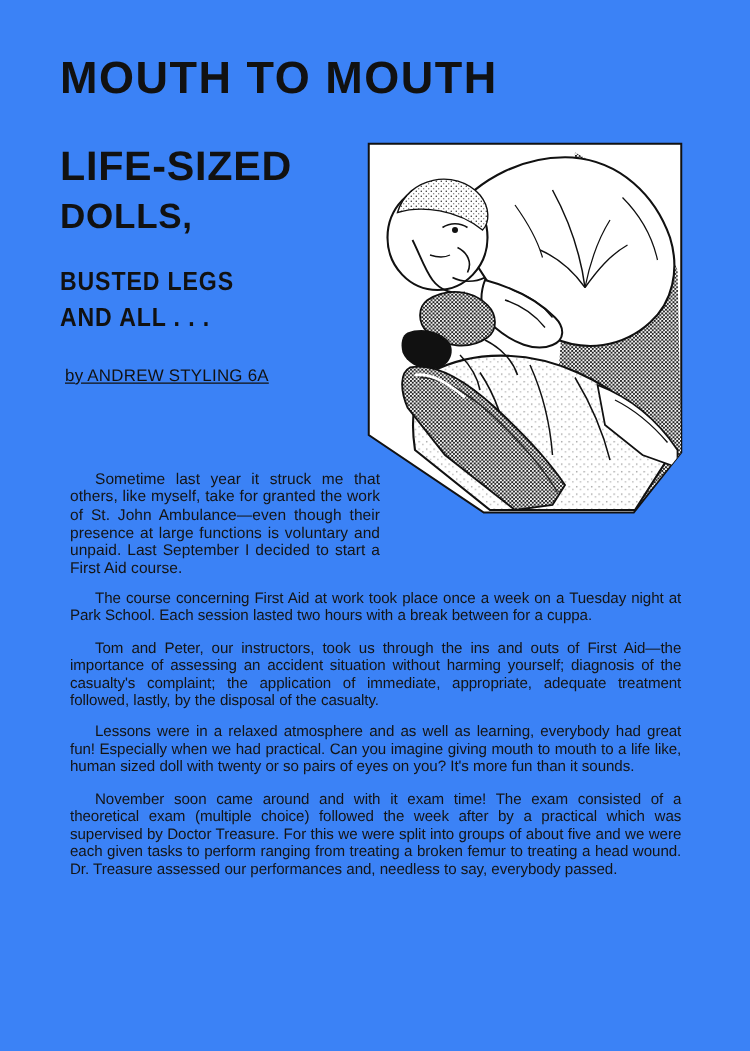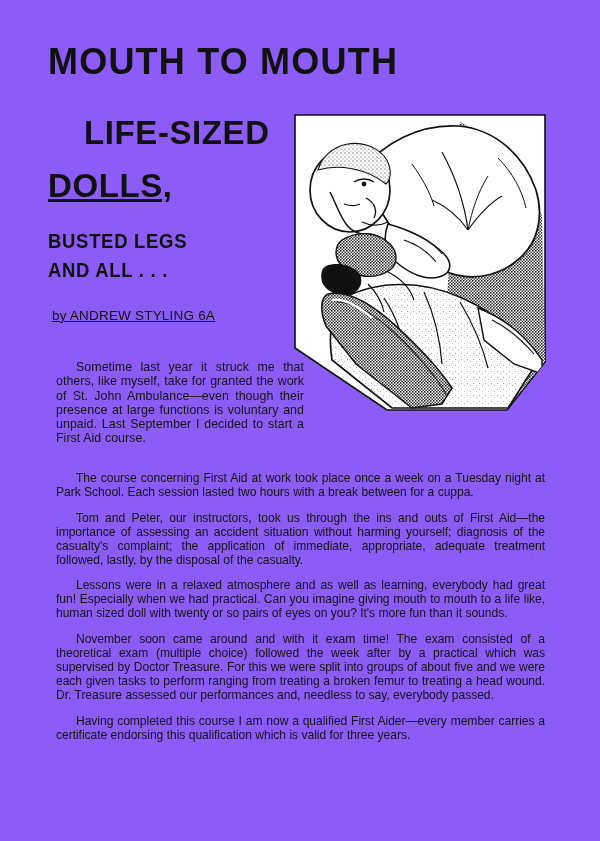--- a/index.html
+++ b/index.html
@@ -14,21 +14,21 @@
     position: relative;
     overflow: hidden;
     font-family: "Liberation Sans", sans-serif;
     color: #0a0a0a;
     -webkit-font-smoothing: antialiased;
   }
 
   .page {
     position: absolute;
     inset: 0;
-    background: #8b5cf6;
+    background: #3b82f6;
   }
 
   
   .illustration {
     position: absolute;
     left: 292px;
     top: 112px;
     width: 256px;
     height: 305px;
     overflow: hidden;
@@ -52,27 +52,25 @@
     white-space: nowrap;
   }
   .hl-1 {
     font-size: 36px;
     letter-spacing: 1.2px;
   }
   .hl-2 {
     font-size: 33px;
     letter-spacing: 0.6px;
     margin-top: 36px;
-    margin-left: 36px;
   }
   .hl-3 {
-    font-size: 33px;
+    font-size: 28px;
     letter-spacing: 0.6px;
-    margin-top: 20px;
-    text-decoration: underline;
+    margin-top: 10px;
   }
   .sub {
     font-family: "Liberation Sans Narrow", "Liberation Sans", sans-serif;
     font-weight: 700;
     font-size: 21px;
     letter-spacing: 0.8px;
     line-height: 1.28;
     margin: 0;
     color: #111;
     transform: scaleX(0.88);
@@ -91,21 +89,21 @@
     margin-top: 24px;
     margin-left: 4px;
     white-space: nowrap;
     text-decoration: underline;
   }
 
   
   .body-col {
     position: absolute;
     left: 56px;
-    top: 360px;
+    top: 376px;
     width: 248px;
   }
   .body-full {
     position: absolute;
     left: 56px;
     top: 472px;
     width: 489px;
   }
   p.para {
     margin: 0 0 12px 0;
@@ -232,16 +230,15 @@
 
   <div class="body-col">
     <p class="para">Sometime last year it struck me that others, like myself, take for granted the work of St. John Ambulance—even though their presence at large functions is voluntary and unpaid. Last September I decided to start a First Aid course.</p>
   </div>
 
   <div class="body-full">
     <p class="para tight">The course concerning First Aid at work took place once a week on a Tuesday night at Park School.  Each session lasted two hours with a break between for a cuppa.</p>
     <p class="para">Tom and Peter, our instructors, took us through the ins and outs of First Aid—the importance of assessing an accident situation without harming yourself; diagnosis of the casualty's complaint; the application of immediate, appropriate, adequate treatment followed, lastly, by the disposal of the casualty.</p>
     <p class="para tight">Lessons were in a relaxed atmosphere and as well as learning, everybody had great fun!  Especially when we had practical.  Can you imagine giving mouth to mouth to a life like, human sized doll with twenty or so pairs of eyes on you?  It's more fun than it sounds.</p>
     <p class="para">November soon came around and with it exam time! The exam consisted of a theoretical exam (multiple choice) followed the week after by a practical which was supervised by Doctor Treasure.  For this we were split into groups of about five and we were each given tasks to perform ranging from treating a broken femur to treating a head wound.  Dr. Treasure assessed our performances and, needless to say, everybody passed.</p>
-    <p class="para">Having completed this course I am now a qualified First Aider—every member carries a certificate endorsing this qualification which is valid for three years.</p>
   </div>
 
 </div>
 
 </body></html>

